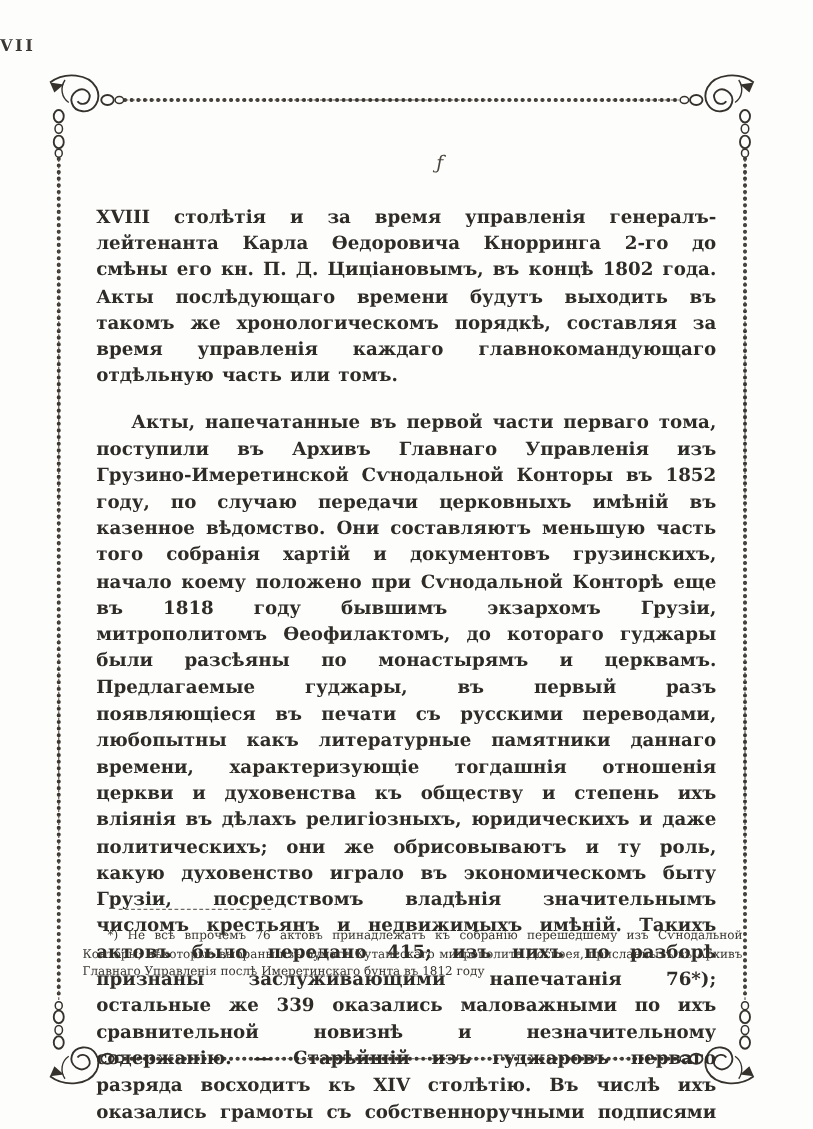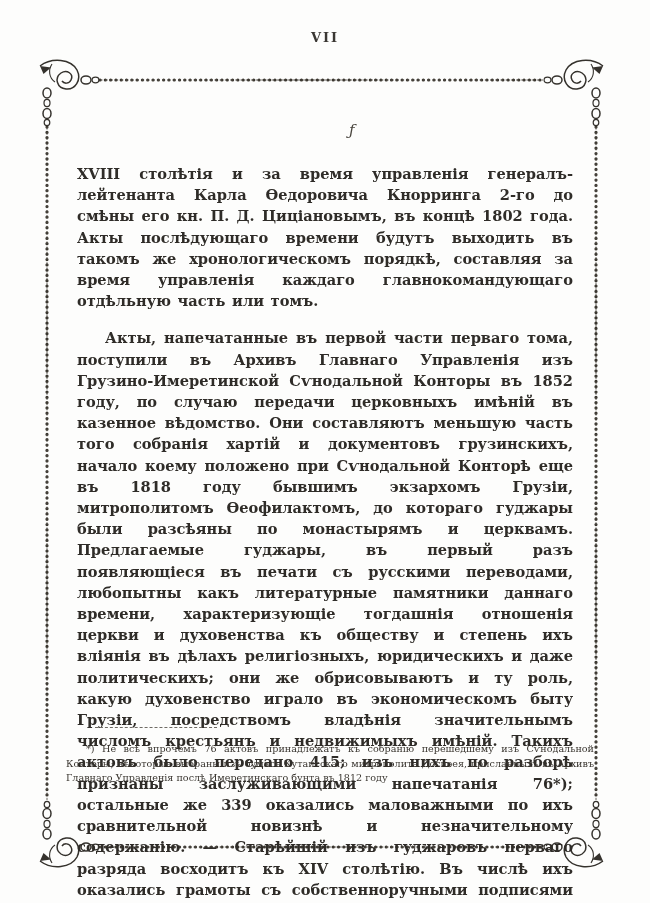--- a/index.html
+++ b/index.html
@@ -13,21 +13,21 @@
     background: #fdfdfc;
     font-family: "DejaVu Serif", "Liberation Serif", serif;
     color: #2f2c28;
     overflow: hidden;
   }
   .page-number {
     position: absolute;
     top: 30px;
     left: 0;
     width: 100%;
-    text-align: center;
+    text-align: left;
     font-size: 13px;
     font-weight: 700;
     letter-spacing: 2px;
     color: #3a3733;
   }
   .frame-svg {
     position: absolute;
     top: 0;
     left: 0;
   }

